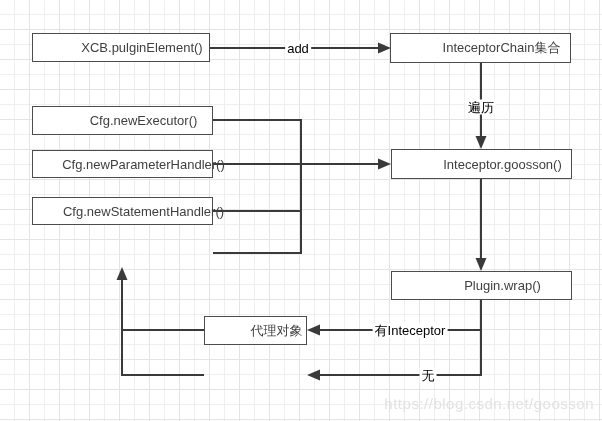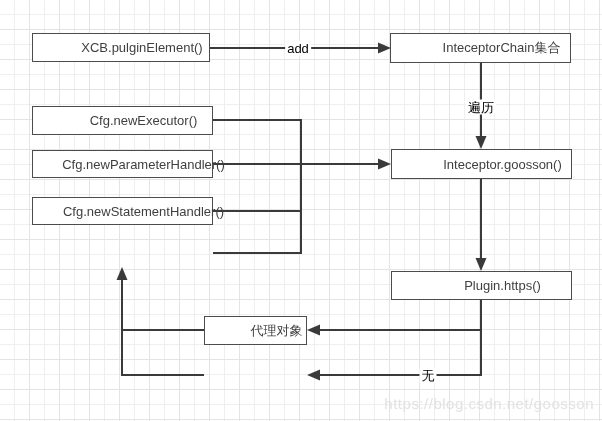--- a/index.html
+++ b/index.html
@@ -91,27 +91,28 @@
 
   <div class="node" style="left:32px;top:106px;width:181px;height:29px">Cfg.newExecutor()</div>
 
   <div class="node" style="left:32px;top:150px;width:181px;height:28px">Cfg.newParameterHandler()</div>
 
   <div class="node" style="left:32px;top:197px;width:181px;height:28px">Cfg.newStatementHandler()</div>
 
 
   <div class="node" style="left:391px;top:149px;width:181px;height:30px">Inteceptor.goosson()</div>
 
-  <div class="node" style="left:391px;top:271px;width:181px;height:29px">Plugin.https()</div>
+  <div class="node" style="left:391px;top:271px;width:181px;height:29px">Plugin.wrap()</div>
 
   <div class="node" style="left:204px;top:316px;width:103px;height:29px">代理对象</div>
 
 
   <span class="edge-label" style="left:298px;top:48px">add</span>
 
   <span class="edge-label" style="left:481px;top:107px">遍历</span>
 
+  <span class="edge-label" style="left:410px;top:330px">有Inteceptor</span>
 
   <span class="edge-label" style="left:428px;top:375px">无</span>
 
   <div class="watermark">https://blog.csdn.net/goosson</div>
 
 </div>
 
 </body></html>

